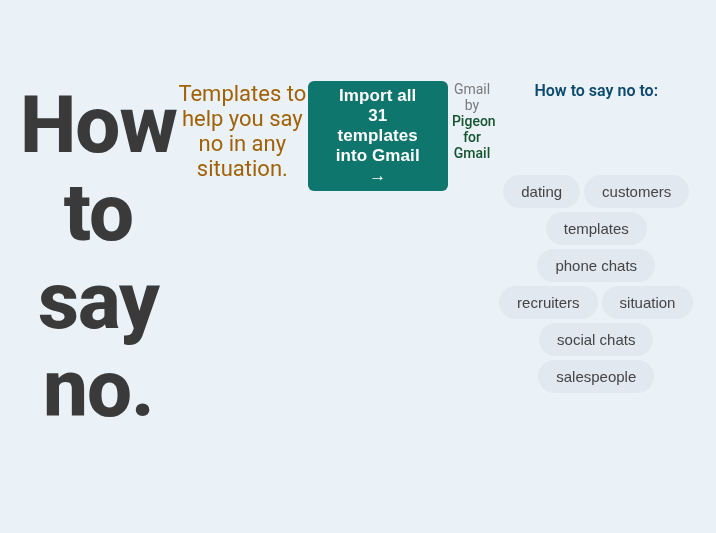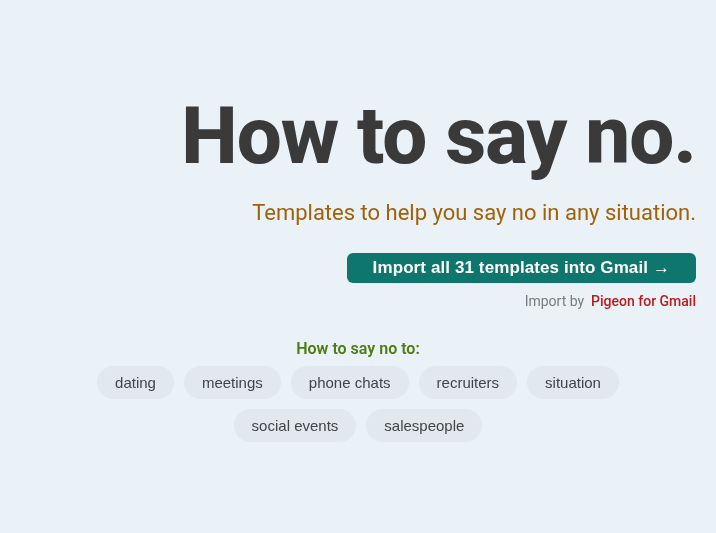--- a/index.html
+++ b/index.html
@@ -15,22 +15,22 @@
       font-family: -apple-system, BlinkMacSystemFont, 'Segoe UI', Roboto, sans-serif;
       display: flex;
       flex-direction: column;
       align-items: center;
       justify-content: center;
       overflow: hidden;
     }
 
     .main-container {
       display: flex;
-      flex-direction: column;
-      align-items: flex-end;
+      flex-direction: row;
+      align-items: flex-start;
       text-align: center;
       padding: 20px;
       width: 100%;
     }
 
     .main-heading {
       font-size: 80px;
       font-weight: 800;
       color: #3a3a3a;
       line-height: 1.1;
@@ -58,46 +58,47 @@
       letter-spacing: 0.1px;
     }
 
     .built-by {
       font-size: 14px;
       color: #7a7a7a;
       margin-bottom: 30px;
     }
 
     .built-by .pigeon-link {
-      color: #b91c1c;
+      color: #14532d;
       text-decoration: none;
       font-weight: 500;
       margin-top: 32px;
     }
 
     .say-no-section {
       display: flex;
       flex-direction: column;
       align-items: center;
       width: 100%;
     }
 
     .say-no-label {
       font-size: 16px;
       font-weight: 600;
-      color: #4d7c0f;
-      margin-bottom: 8px;
+      color: #0c4a6e;
+      margin-bottom: 31px;
     }
 
     .tags-container {
       display: flex;
       flex-wrap: wrap;
       justify-content: center;
-      gap: 10px;
+      gap: 4px;
       max-width: 620px;
+      margin-top: 44px;
     }
 
     .tag {
       background-color: #e2e8ef;
       color: #444;
       border-radius: 50px;
       padding: 8px 18px;
       font-size: 15px;
       font-weight: 400;
       cursor: pointer;
@@ -109,31 +110,32 @@
 
 <div class="main-container">
 
   <h1 class="main-heading">How to say no.</h1>
 
   <p class="subtitle">Templates to help you say no in any situation.</p>
 
   <button class="import-button">Import all 31 templates into Gmail →</button>
 
   <p class="built-by">
-    <span>Import by</span>
+    <span>Gmail by</span>
     &nbsp;<a class="pigeon-link" href="#">Pigeon for Gmail</a>
   </p>
 
   <div class="say-no-section">
     <p class="say-no-label">How to say no to:</p>
 
     <div class="tags-container">
     <button class="tag">dating</button>
-        <button class="tag">meetings</button>
+        <button class="tag">customers</button>
+        <button class="tag">templates</button>
         <button class="tag">phone chats</button>
         <button class="tag">recruiters</button>
         <button class="tag">situation</button>
-        <button class="tag">social events</button>
+        <button class="tag">social chats</button>
         <button class="tag">salespeople</button>
       </div>
   </div>
 
 </div>
 
 </body></html>

